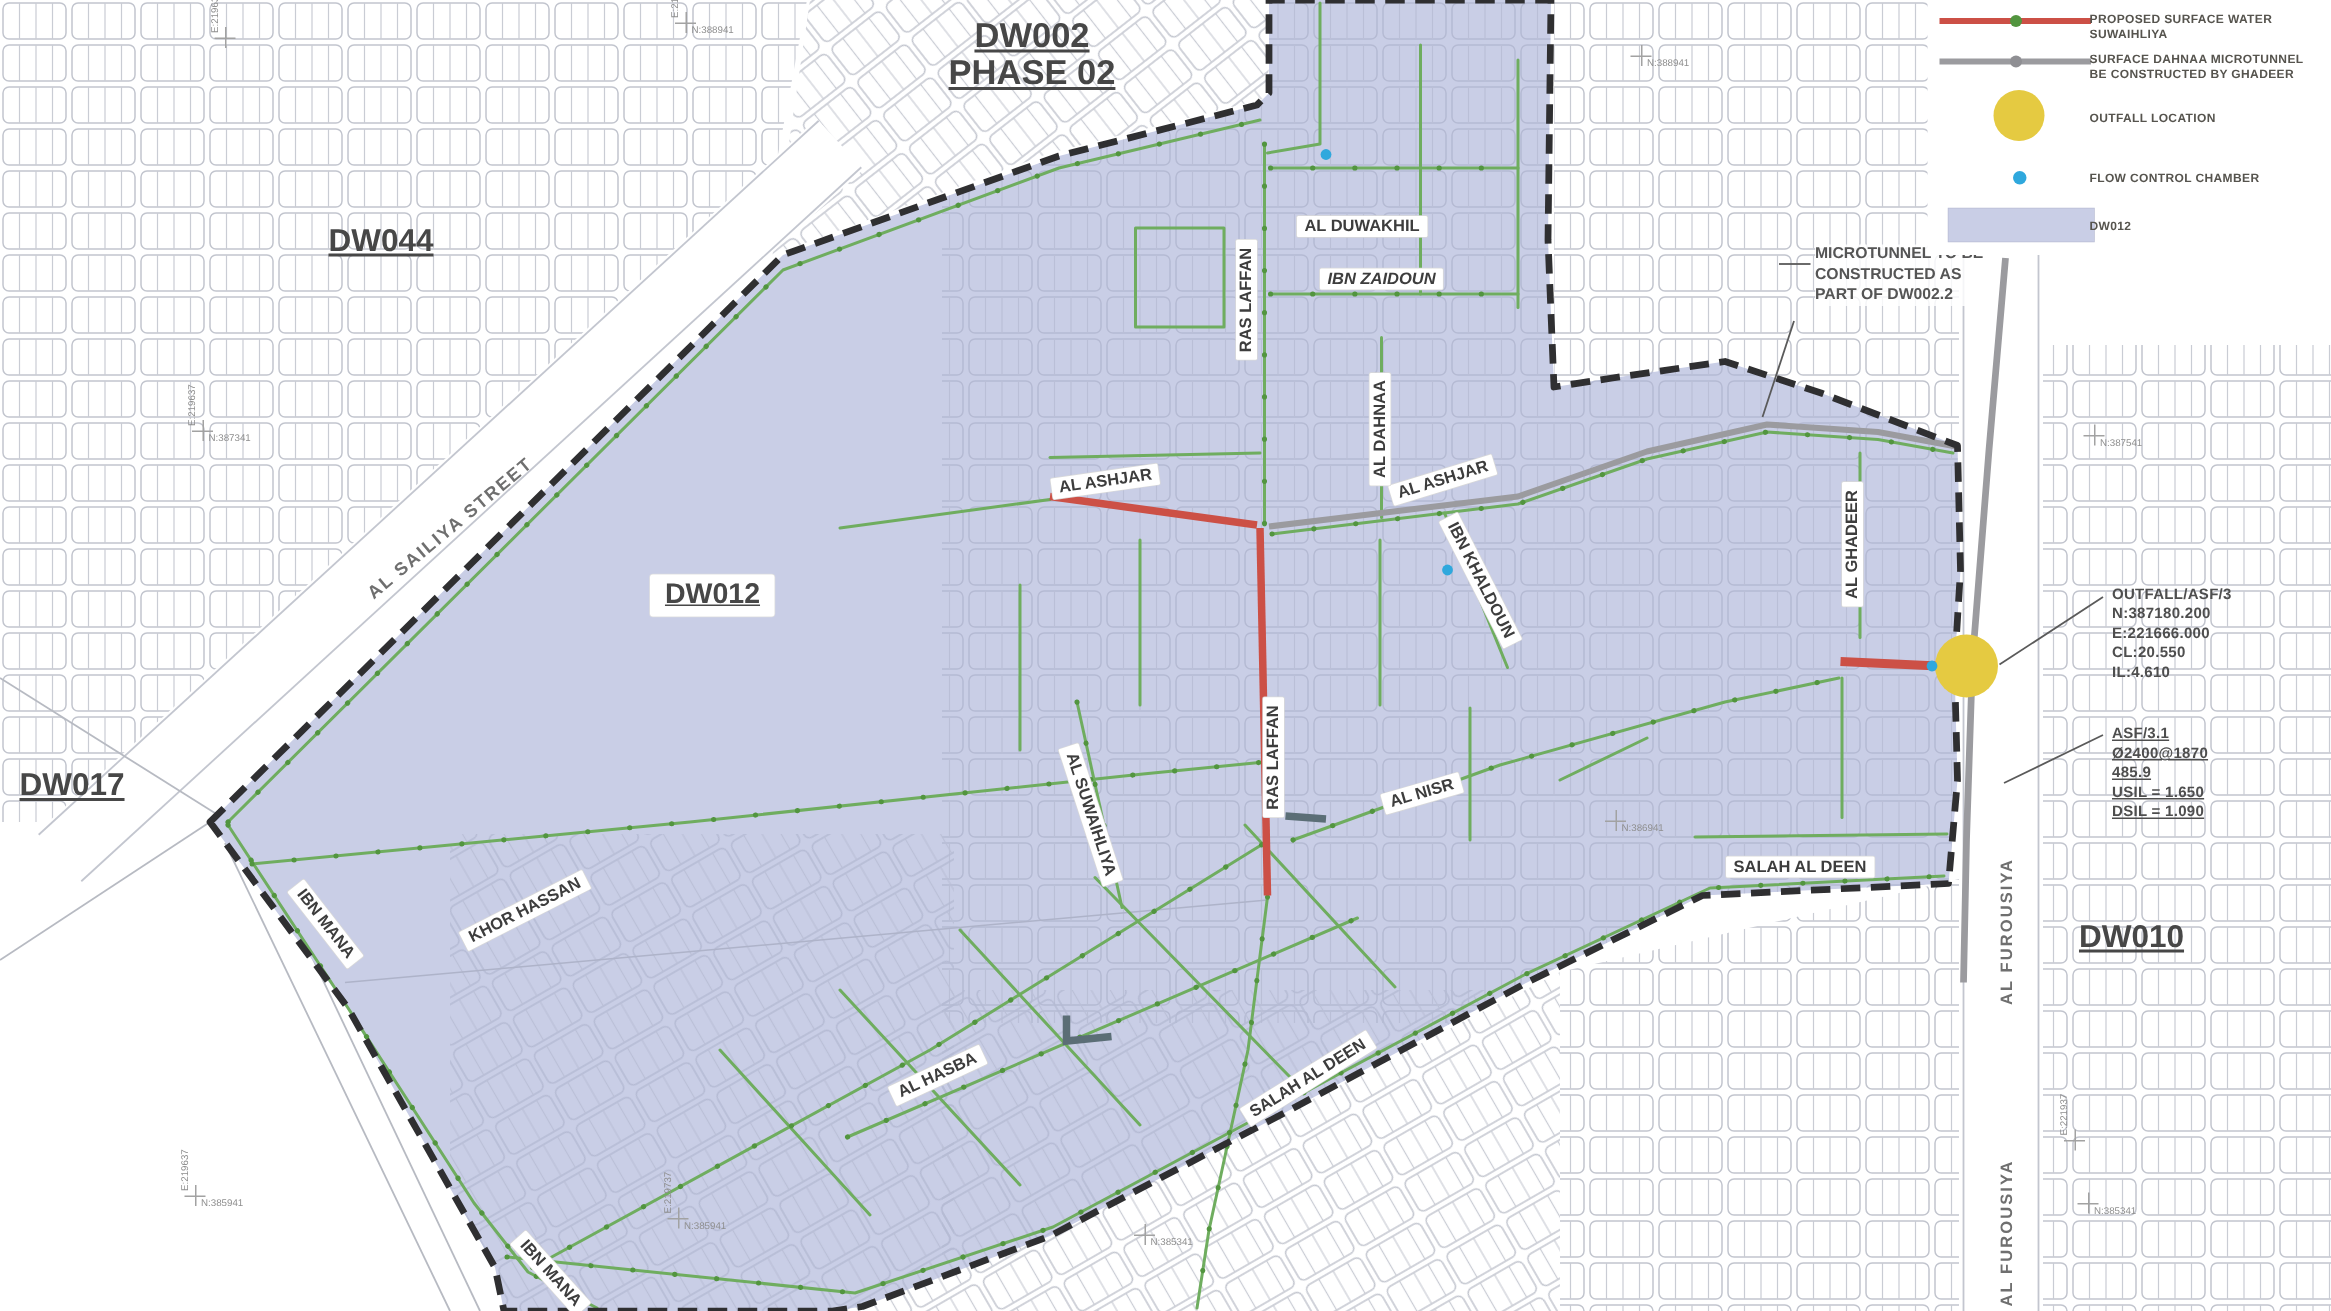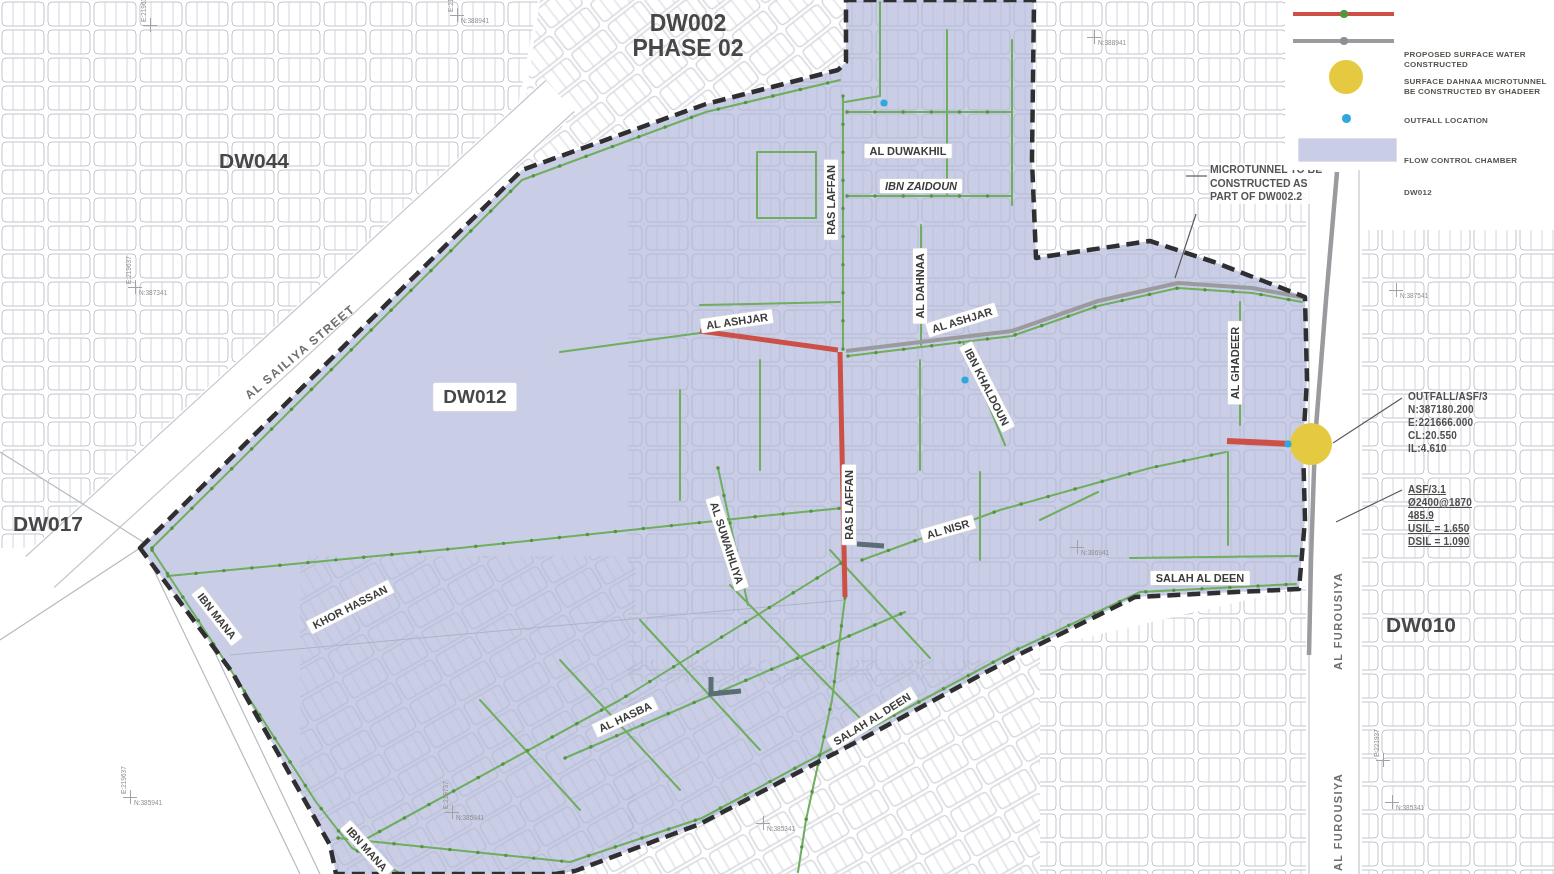--- a/index.html
+++ b/index.html
@@ -6,27 +6,27 @@
   .stage{position:relative;width:1554px;height:874px;background:#fff;overflow:hidden;
          font-family:"Liberation Sans",sans-serif;}
   .stage svg{position:absolute;left:0;top:0;}
   
   .slabel{position:absolute;background:#fff;color:#3d3d3d;
           font:bold 11px "Liberation Sans",sans-serif;padding:1px 5px;white-space:nowrap;
           border-radius:1px;box-shadow:0 0 0 .5px #d9d9d9;z-index:6;}
   .nobox{background:transparent;box-shadow:none;color:#6f6f6f;letter-spacing:1.4px;font-size:12px;}
   
   .rlabel{position:absolute;color:#474747;font:bold 21px "Liberation Sans",sans-serif;
-          white-space:nowrap;transform:translate(-50%,-50%);z-index:5;}
+          white-space:nowrap;transform:translate(-50%,-50%);z-index:5;text-decoration:underline;}
   .boxed{background:#fff;padding:3px 10px;font-size:19px;border-radius:2px;box-shadow:0 0 0 .5px #e0e0e0;}
   .two-line{text-align:center;font-size:23px;line-height:25px;}
   
   .legend{position:absolute;right:0;top:0;width:269px;height:170px;background:#fff;z-index:8;}
-  .ltext{position:absolute;left:119px;font:600 8px/10px "Liberation Sans",sans-serif;
-         color:#56544e;letter-spacing:.25px;white-space:nowrap;margin-top:42px;}
+  .ltext{position:absolute;left:108px;font:600 8px/10px "Liberation Sans",sans-serif;
+         color:#56544e;letter-spacing:.25px;white-space:nowrap;}
   .lred{position:absolute;left:8px;top:12px;width:101px;height:4px;background:#cc5046;}
   .lgray{position:absolute;left:8px;top:39px;width:101px;height:4px;background:#9b9b9f;}
   .ldot{position:absolute;left:50%;top:50%;transform:translate(-50%,-50%);
         width:8px;height:8px;border-radius:50%;}
   .lyellow{position:absolute;left:44px;top:60px;width:34px;height:34px;border-radius:50%;background:#e5ca41;}
   .lblue{position:absolute;left:57px;top:114px;width:9px;height:9px;border-radius:50%;background:#2fa8dd;}
   .lswatch{position:absolute;left:14px;top:139px;width:97px;height:22px;background:#c9cee6;
            box-shadow:0 0 0 .5px #b9bdd4;}
   
   .callout{position:absolute;font:600 10px/13px "Liberation Sans",sans-serif;color:#4e4e4e;
@@ -222,21 +222,21 @@
   <div class="slabel" style="left:872px;top:719px;transform:translate(-50%,-50%) rotate(-32deg);">SALAH AL DEEN</div>
   <div class="slabel" style="left:367px;top:849px;transform:translate(-50%,-50%) rotate(48deg);">IBN MANA</div>
   <div class="slabel nobox" style="left:1338px;top:621px;transform:translate(-50%,-50%) rotate(-90deg);font-size:11px;">AL FUROUSIYA</div>
   <div class="slabel nobox" style="left:1338px;top:822px;transform:translate(-50%,-50%) rotate(-90deg);font-size:11px;">AL FUROUSIYA</div>
 
   <div class="legend">
     <div class="lred">
       <span class="ldot" style="background:#52953f;"></span>
     </div>
     <div class="ltext" style="top:8px;">PROPOSED SURFACE WATER</div>
-    <div class="ltext" style="top:18px;">CONSTRUCTED</div>
+    <div class="ltext" style="top:18px;">SUWAIHLIYA</div>
 
     <div class="lgray">
       <span class="ldot" style="background:#8f8f93;"></span>
     </div>
     <div class="ltext" style="top:35px;">SURFACE DAHNAA MICROTUNNEL</div>
     <div class="ltext" style="top:45px;">BE CONSTRUCTED BY GHADEER</div>
 
     <div class="lyellow"></div>
     <div class="ltext" style="top:74px;">OUTFALL LOCATION</div>
 

